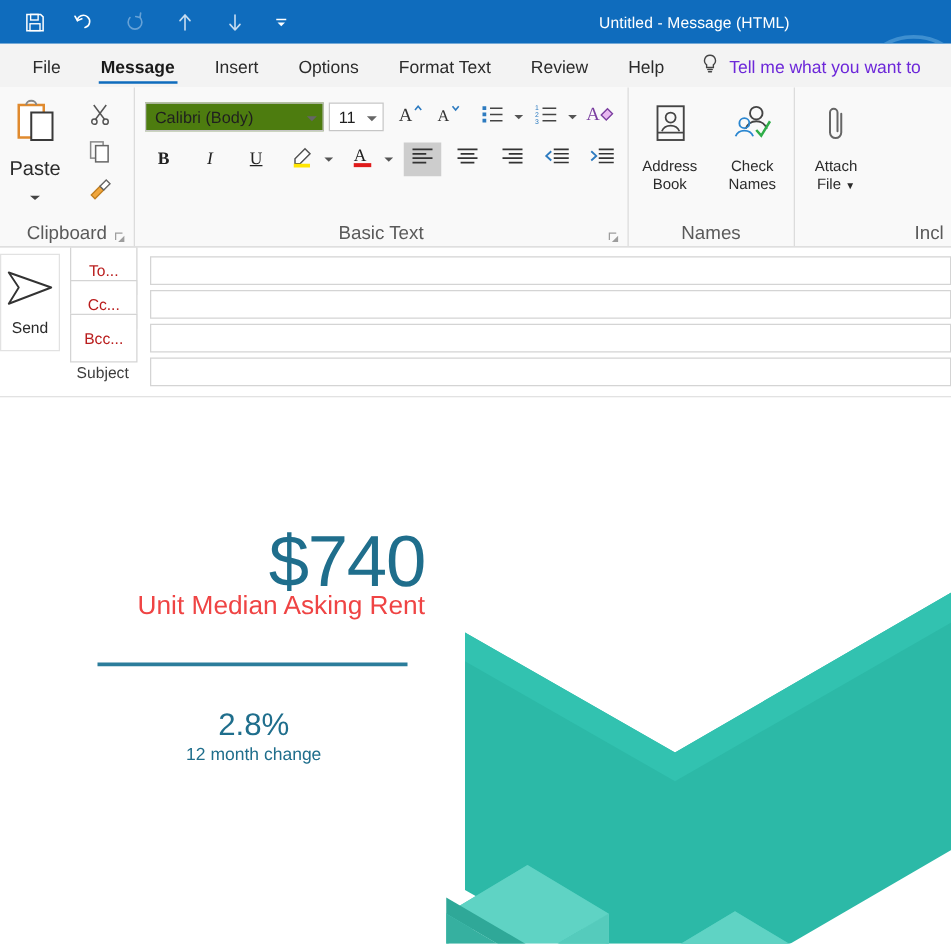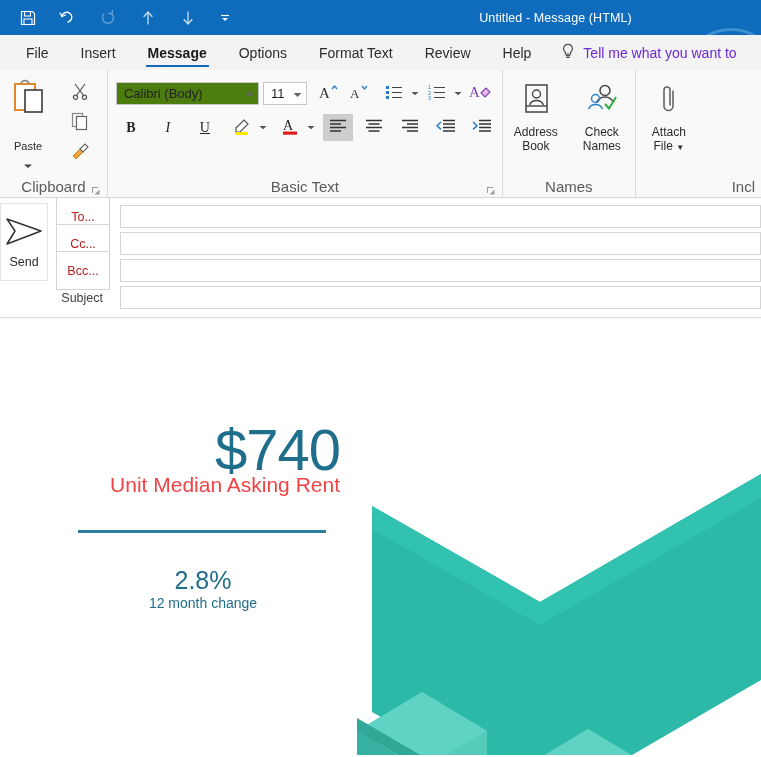--- a/index.html
+++ b/index.html
@@ -111,21 +111,21 @@
     opacity: .7;
   }
 
   
   .g-clipboard { width: 112px; }
   .paste-btn {
     width: 56px;
     display: flex; flex-direction: column; align-items: center;
     padding-top: 4px;
   }
-  .paste-label { font-size: 11px; color: #2b2b2b; margin-top: 16px; }
+  .paste-label { font-size: 16px; color: #2b2b2b; margin-top: 2px; }
   .paste-caret { margin-top: 3px; }
   .clip-small {
     width: 48px;
     display: flex; flex-direction: column; align-items: center;
     gap: 4px; padding-top: 6px;
   }
   .clip-small > div { height: 26px; display: flex; align-items: center; justify-content: center; }
 
   
   .g-basictext { width: 410px; }
@@ -288,22 +288,22 @@
         </svg>
     </div>
   </div>
   <div class="title-text">Untitled  -  Message (HTML)</div>
   <div class="title-deco"></div>
 
 </div>
 
 <div class="tabbar">
   <div class="tab">File</div>
+  <div class="tab active">Message</div>
   <div class="tab">Insert</div>
-  <div class="tab active">Message</div>
   <div class="tab">Options</div>
   <div class="tab">Format Text</div>
   <div class="tab">Review</div>
   <div class="tab">Help</div>
   <div class="tellme">
     <span>
       <svg width="14" height="17" viewBox="0 0 14 17">
           <path d="M7 1.2 A4.3 4.3 0 0 0 4.3 8.9 V11 h5.4 V8.9 A4.3 4.3 0 0 0 7 1.2z" fill="none" stroke="#444" stroke-width="1.1"></path>
           <path d="M5.2 12.6h3.6 M5.8 14.4h2.4" stroke="#444" stroke-width="1.1" stroke-linecap="round"></path>
         </svg>

